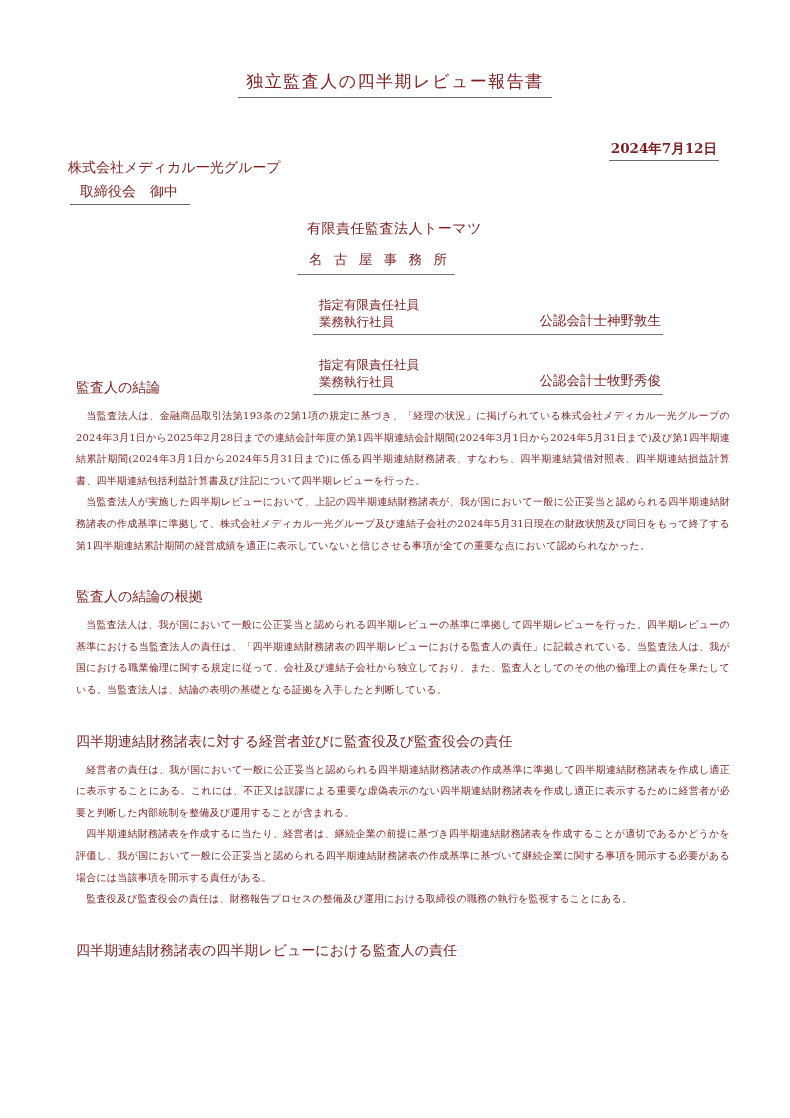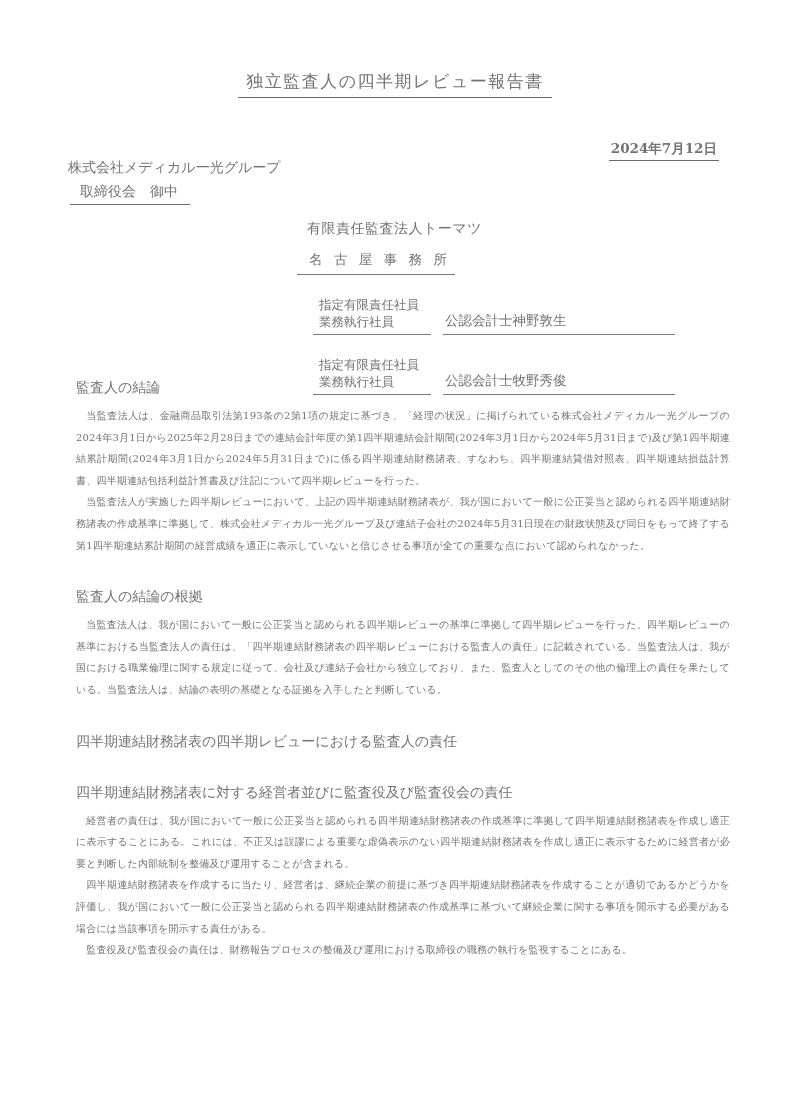--- a/index.html
+++ b/index.html
@@ -2,21 +2,21 @@
 <html lang="ja"><head>
 <meta charset="utf-8">
 <style>
   html, body { margin: 0; padding: 0; background: #e8e8e8; }
   .page {
     position: relative;
     width: 790px;
     height: 1118px;
     margin: 0 auto;
     background: #ffffff;
-    color: #737373;
+    color: #7f1d1d;
     font-family: "DejaVu Serif", "Liberation Serif", serif;
     overflow: hidden;
   }
 
   
   .title-wrap { position: absolute; top: 70px; left: 0; width: 100%; text-align: center; }
   .doc-title {
     display: inline-block;
     font-size: 17px;
     letter-spacing: 1.5px;
@@ -47,32 +47,32 @@
   .auditor { position: absolute; top: 220px; left: 307px; }
   .firm { font-size: 14px; letter-spacing: 0.5px; }
   .office-underline {
     margin-top: 13px;
     margin-left: -10px;
     border-bottom: 1px solid #7a7a7a;
     padding: 0 8px 5px 12px;
     width: 138px;
   }
   .office-flex { display: flex; justify-content: space-between; font-size: 13.5px; }
-  .sig-row { display: flex; gap: 12px; margin-left: 6px; margin-top: 21px; align-items: stretch; }
+  .sig-row { display: flex; gap: 0; margin-left: 6px; margin-top: 21px; align-items: stretch; }
   .sig-label {
     width: 112px;
     border-bottom: 1px solid #7a7a7a;
     padding: 0 0 4px 6px;
     font-size: 12.5px;
     line-height: 17px;
     white-space: nowrap;
   }
   .sig-name {
     display: flex;
-    justify-content: flex-start;
+    justify-content: flex-end;
     align-items: flex-end;
     width: 228px;
     border-bottom: 1px solid #7a7a7a;
     padding: 0 2px 4px 2px;
     font-size: 13.5px;
   }
   .split { display: contents; }
 
   
   .main { position: absolute; top: 377px; left: 76px; width: 654px; }
@@ -148,25 +148,25 @@
       <p class="para">　当監査法人は、金融商品取引法第193条の2第1項の規定に基づき、「経理の状況」に掲げられている株式会社メディカル一光グループの2024年3月1日から2025年2月28日までの連結会計年度の第1四半期連結会計期間(2024年3月1日から2024年5月31日まで)及び第1四半期連結累計期間(2024年3月1日から2024年5月31日まで)に係る四半期連結財務諸表、すなわち、四半期連結貸借対照表、四半期連結損益計算書、四半期連結包括利益計算書及び注記について四半期レビューを行った。</p>
       <p class="para">　当監査法人が実施した四半期レビューにおいて、上記の四半期連結財務諸表が、我が国において一般に公正妥当と認められる四半期連結財務諸表の作成基準に準拠して、株式会社メディカル一光グループ及び連結子会社の2024年5月31日現在の財政状態及び同日をもって終了する第1四半期連結累計期間の経営成績を適正に表示していないと信じさせる事項が全ての重要な点において認められなかった。</p>
     </div>
 
     <div class="section">
       <h2 class="sec-heading">監査人の結論の根拠</h2>
       <p class="para">　当監査法人は、我が国において一般に公正妥当と認められる四半期レビューの基準に準拠して四半期レビューを行った。四半期レビューの基準における当監査法人の責任は、「四半期連結財務諸表の四半期レビューにおける監査人の責任」に記載されている。当監査法人は、我が国における職業倫理に関する規定に従って、会社及び連結子会社から独立しており、また、監査人としてのその他の倫理上の責任を果たしている。当監査法人は、結論の表明の基礎となる証拠を入手したと判断している。</p>
     </div>
 
     <div class="section">
-      <h2 class="sec-heading">四半期連結財務諸表の四半期レビューにおける監査人の責任</h2>
-
-    </div>
-
-    <div class="section">
       <h2 class="sec-heading">四半期連結財務諸表に対する経営者並びに監査役及び監査役会の責任</h2>
       <p class="para">　経営者の責任は、我が国において一般に公正妥当と認められる四半期連結財務諸表の作成基準に準拠して四半期連結財務諸表を作成し適正に表示することにある。これには、不正又は誤謬による重要な虚偽表示のない四半期連結財務諸表を作成し適正に表示するために経営者が必要と判断した内部統制を整備及び運用することが含まれる。</p>
       <p class="para">　四半期連結財務諸表を作成するに当たり、経営者は、継続企業の前提に基づき四半期連結財務諸表を作成することが適切であるかどうかを評価し、我が国において一般に公正妥当と認められる四半期連結財務諸表の作成基準に基づいて継続企業に関する事項を開示する必要がある場合には当該事項を開示する責任がある。</p>
       <p class="para">　監査役及び監査役会の責任は、財務報告プロセスの整備及び運用における取締役の職務の執行を監視することにある。</p>
     </div>
 
+    <div class="section">
+      <h2 class="sec-heading">四半期連結財務諸表の四半期レビューにおける監査人の責任</h2>
+
+    </div>
+
   </div>
 </div>
 
 </body></html>

